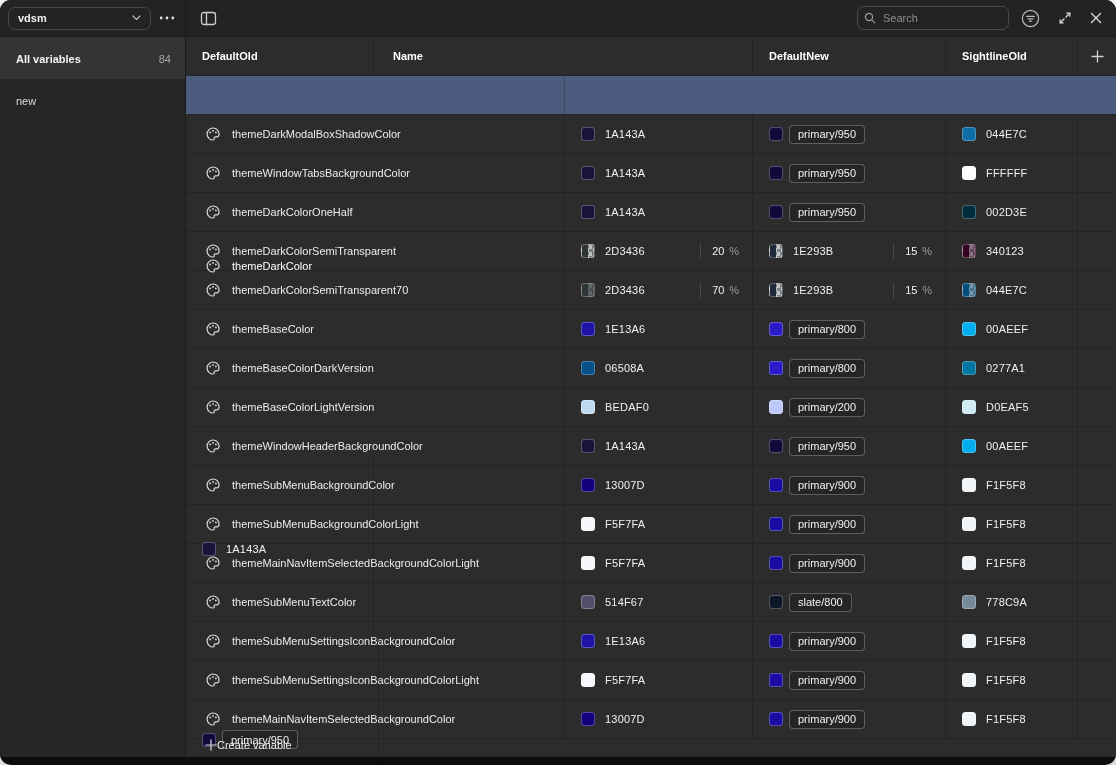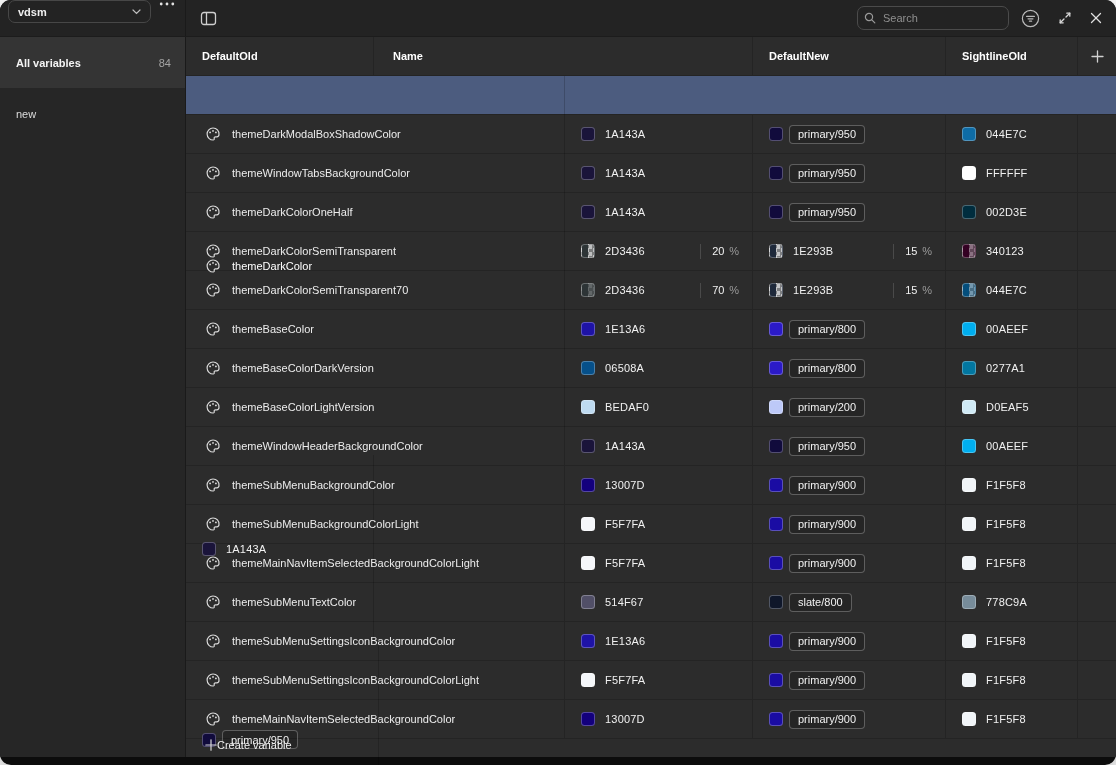--- a/index.html
+++ b/index.html
@@ -16,21 +16,21 @@
   }
 
   
   .topbar {
     height: 37px; display: flex; align-items: center;
     background: #232323;
     border-bottom: 1px solid #1c1c1c;
   }
   .topbar-left {
     width: 186px; flex: 0 0 186px; height: 100%;
-    display: flex; align-items: flex-start; gap: 6px;
+    display: flex; align-items: center; gap: 6px;
     padding: 0 8px; border-right: 1px solid #1a1a1a;
   }
   .collection-dropdown {
     flex: 1; height: 23px; display: flex; align-items: center;
     border: 1px solid #474747; border-radius: 7px;
     padding: 0 9px; cursor: default; background: transparent;
   }
   .collection-dropdown .lbl { flex: 1; font-size: 11px; font-weight: 600; color: #efefef; }
   .icon-btn { display: flex; align-items: center; justify-content: center; background: none; border: none; padding: 2px; cursor: default; }
   .topbar-main { flex: 1; height: 100%; display: flex; align-items: center; padding: 0 12px 0 12px; }
@@ -44,21 +44,21 @@
     padding: 0 8px 0 25px; outline: none;
   }
   .search-input::placeholder { color: #8f8f8f; }
   .tb-icons { display: flex; align-items: center; gap: 14px; }
 
   
   .body { display: flex; height: 720px; }
 
   .sidebar { width: 186px; flex: 0 0 186px; background: #262626; border-right: 1px solid #1a1a1a; }
   .side-item {
-    height: 51px; display: flex; align-items: center;
+    height: 42px; display: flex; align-items: center;
     padding: 1px 14px 0 16px; cursor: default;
   }
   .side-item.selected { background: #343434; }
   .side-item .s-label { font-size: 11px; color: #dcdcdc; }
   .side-item.selected .s-label { font-weight: 700; color: #f4f4f4; }
   .side-item .s-count { margin-left: auto; font-size: 11px; color: #a4a4a4; }
 
   .main { flex: 1; background: #2c2c2c; display: flex; flex-direction: column; }
 
   .trow { display: flex; height: 39px; border-bottom: 1px solid #242424; }

